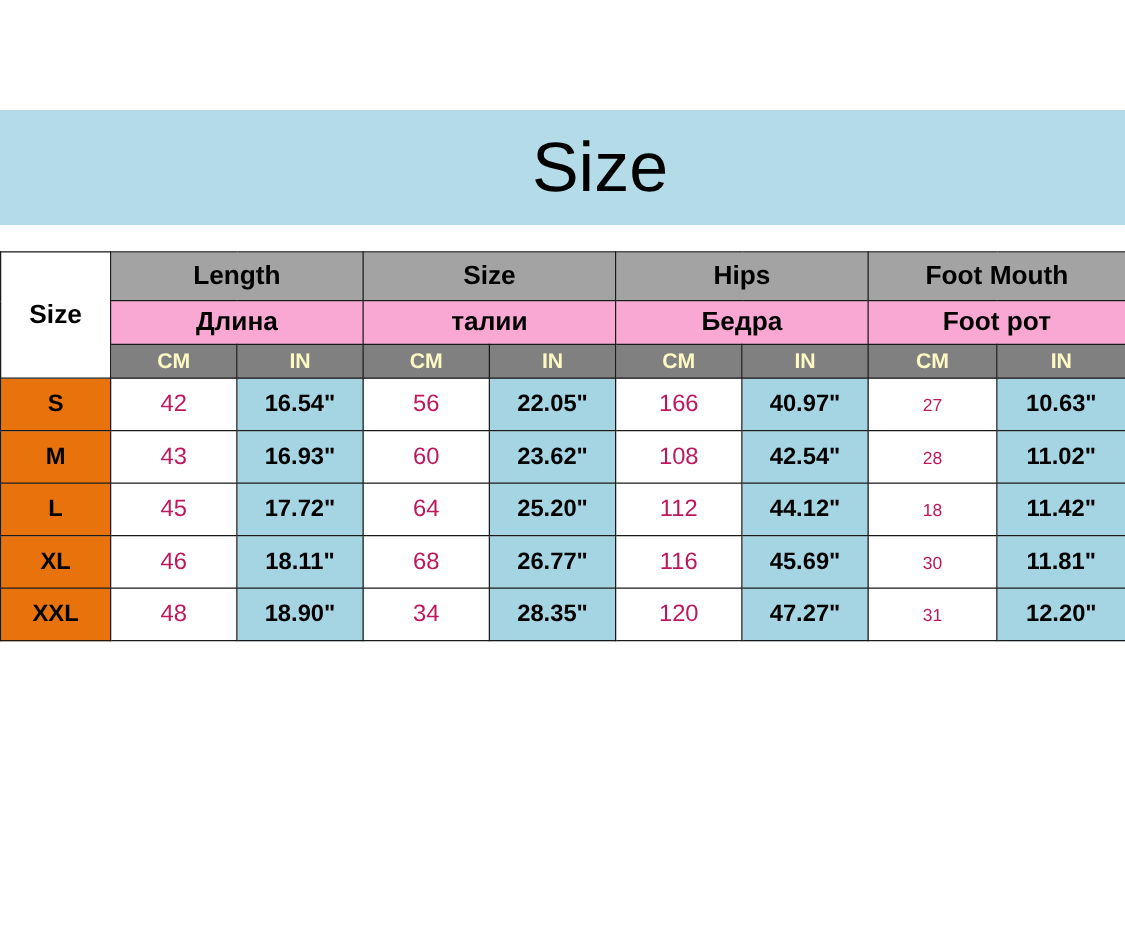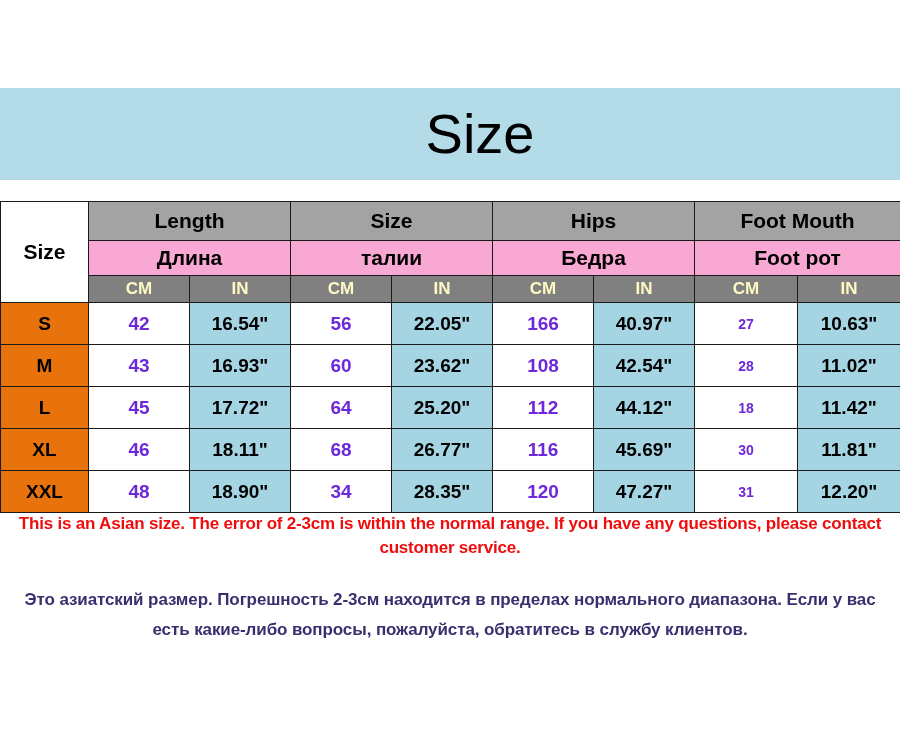--- a/index.html
+++ b/index.html
@@ -106,23 +106,23 @@
   
   .row-size {
     background: #e8730c;
     color: #000000;
     font-size: 19px;
     font-weight: bold;
     height: 41px;
   }
   .cell-cm {
     background: #ffffff;
-    color: #6d28d9;
+    color: #be185d;
     font-size: 19px;
-    font-weight: bold;
+    font-weight: normal;
   }
   .cell-in {
     background: #a5d4e2;
     color: #000000;
     font-size: 19px;
     font-weight: bold;
   }
   .cell-cm.small {
     font-size: 14px;
   }
@@ -257,16 +257,14 @@
         <td class="cell-cm">34</td>
         <td class="cell-in">28.35"</td>
         <td class="cell-cm">120</td>
         <td class="cell-in">47.27"</td>
         <td class="cell-cm small">31</td>
         <td class="cell-in">12.20"</td>
       </tr>
     </tbody>
   </table>
 
-  <div class="note-red">This is an Asian size. The error of 2-3cm is within the normal range. If you have any questions, please contact customer service.</div>
-  <div class="note-ru">Это азиатский размер. Погрешность 2-3см находится в пределах нормального диапазона. Если у вас есть какие-либо вопросы, пожалуйста, обратитесь в службу клиентов.</div>
 
 </div>
 
 </body></html>

